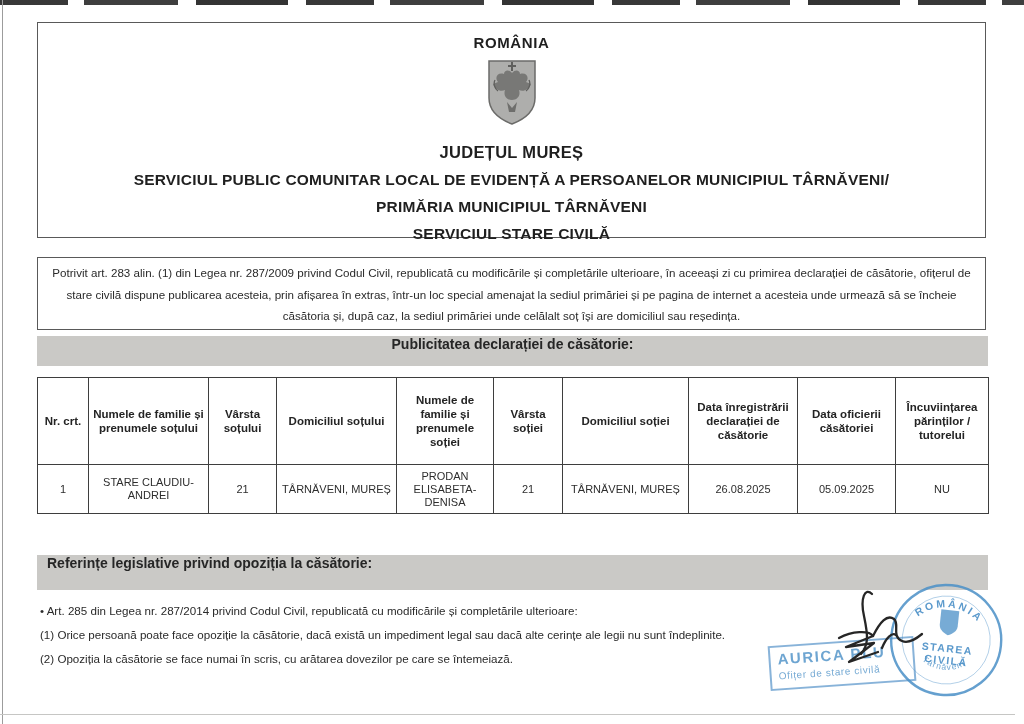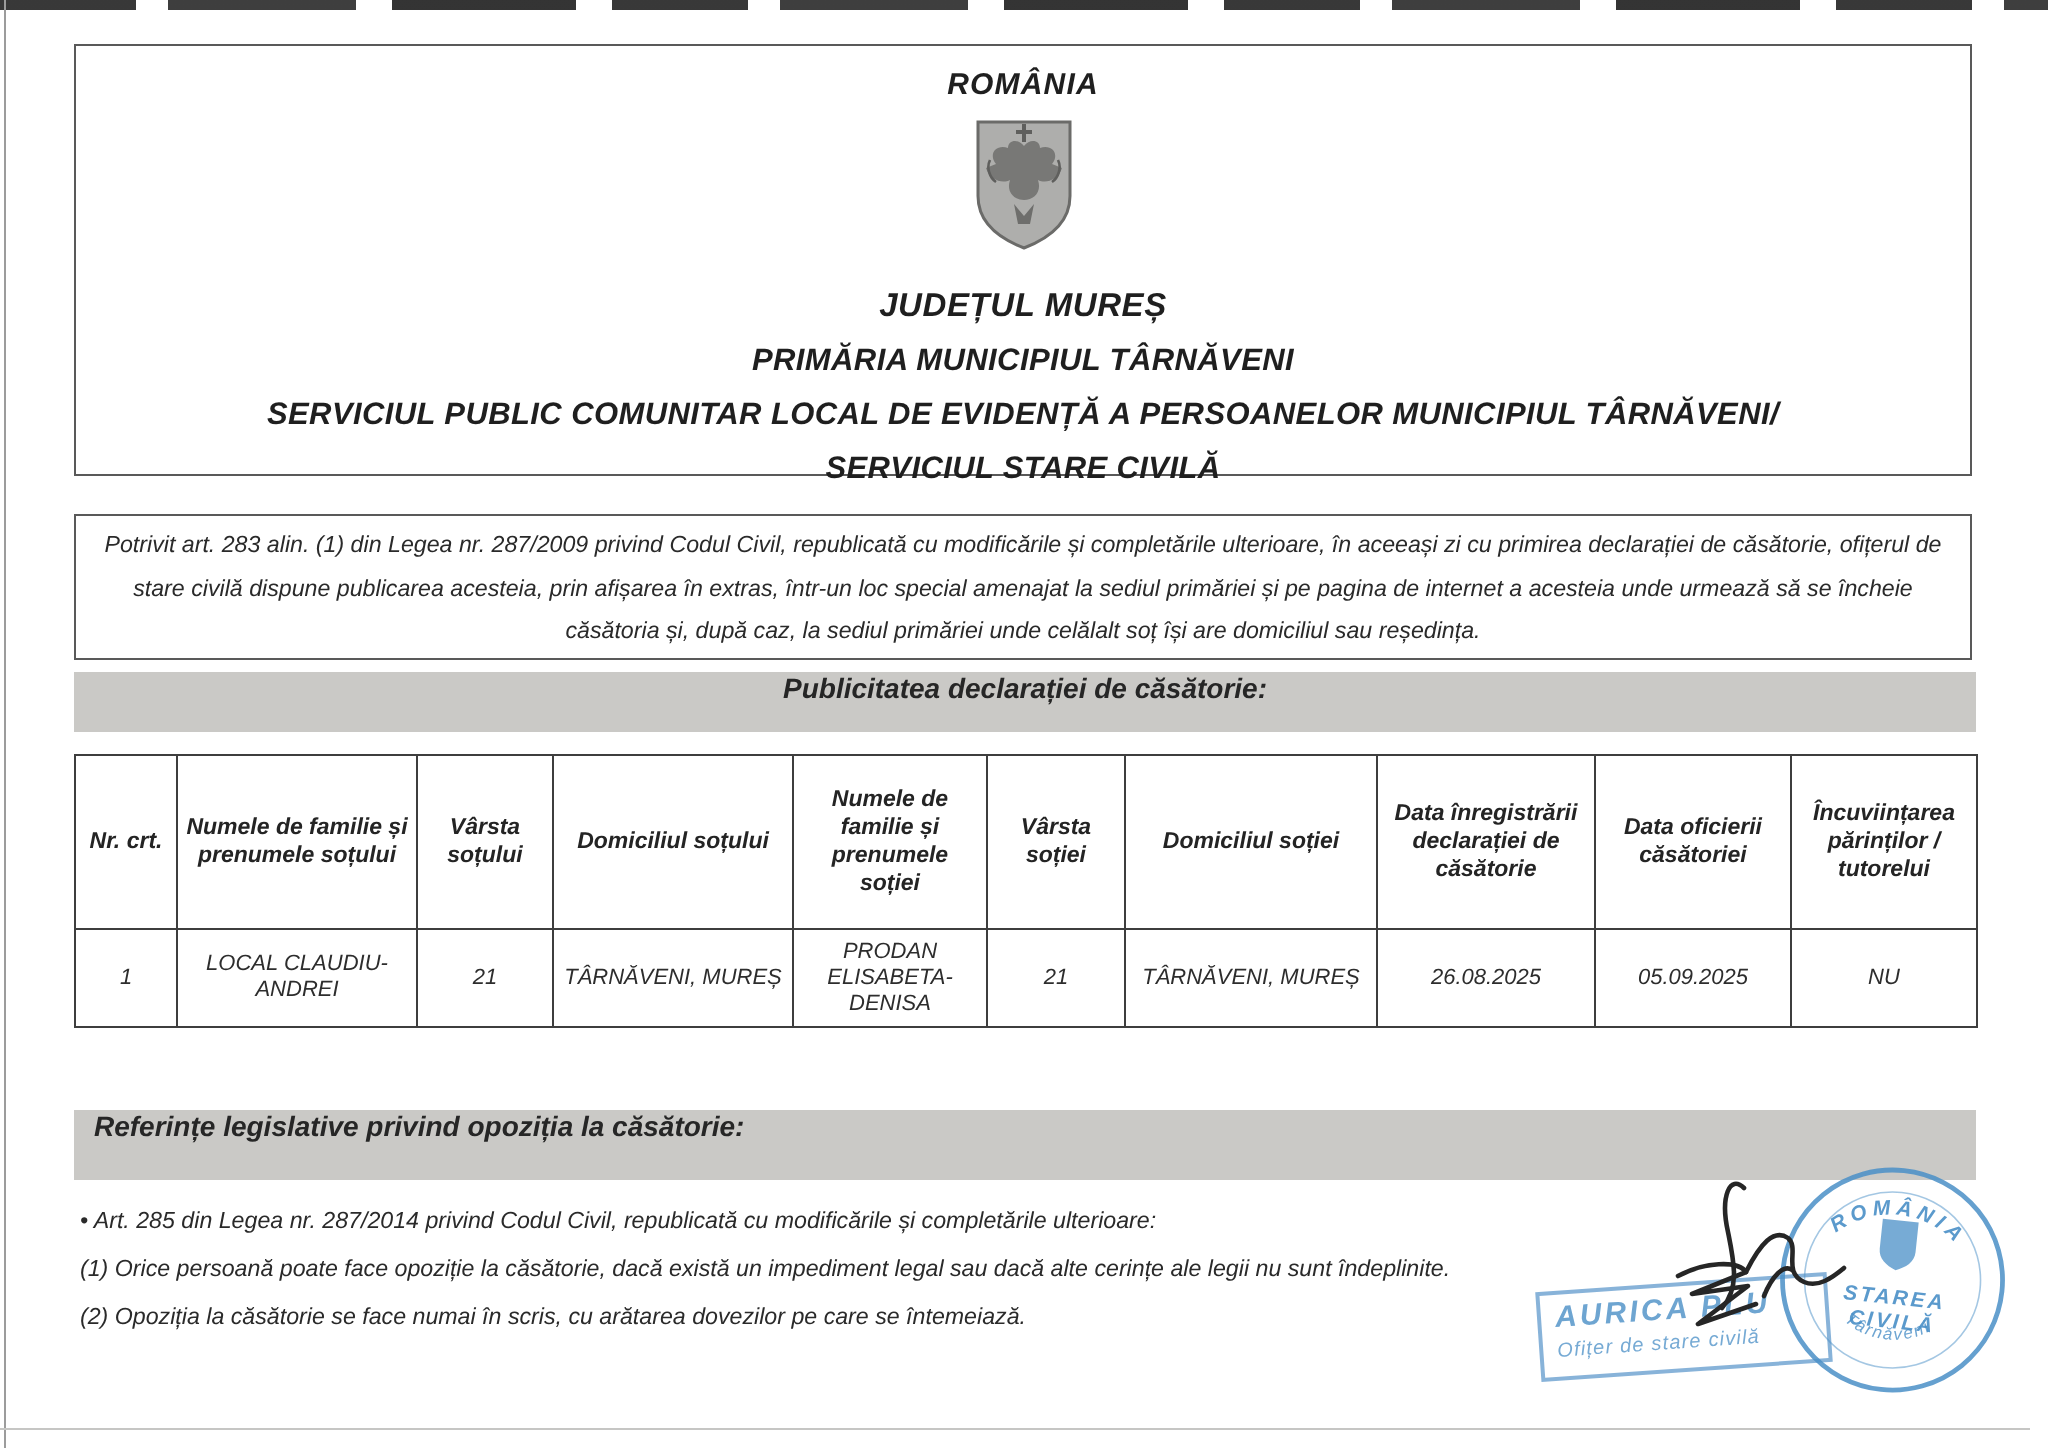--- a/index.html
+++ b/index.html
@@ -3,21 +3,20 @@
 <meta charset="utf-8">
 <style>
   html,body{margin:0;padding:0;background:#ffffff;}
   .page{
     position:relative;
     width:1024px;height:724px;
     background:#ffffff;
     font-family:"Liberation Sans", sans-serif;
     color:#1f1f1f;
     overflow:hidden;
-    font-style:italic;
   }
   
   .scan-top{
     position:absolute;top:0;left:0;width:100%;height:5px;
     background:repeating-linear-gradient(90deg,
       #151515 0 68px, transparent 68px 84px,
       #1c1c1c 84px 178px, transparent 178px 196px,
       #101010 196px 288px, transparent 288px 306px);
     opacity:.85;
   }
@@ -100,22 +99,22 @@
     <div class="h-arms">
       <svg width="54" height="68" viewBox="0 0 54 68" aria-hidden="true">
         <path d="M4 3 H50 V40 C50 53 40 61 27 66 C14 61 4 53 4 40 Z" fill="#aeaeac" stroke="#6b6b69" stroke-width="1.5"></path>
         <path d="M26 4 h2 v3 h3 v2 h-3 v4 h-2 v-4 h-3 v-2 h3 z" fill="#5f5f5d"></path>
         <path d="M27 15 c-3 -4 -8 -3 -8 1 c-6 -2 -10 3 -6 8 l-5 2 c2 6 8 8 12 6 c-2 6 2 10 7 10 c5 0 9 -4 7 -10 c4 2 10 0 12 -6 l-5 -2 c4 -5 0 -10 -6 -8 c0 -4 -5 -5 -8 -1 z" fill="#787876"></path>
         <path d="M22 44 l5 6 l5 -6 l-2 10 h-6 z" fill="#6e6e6c"></path>
         <path d="M10 22 c-2 4 0 9 3 11 M44 22 c2 4 0 9 -3 11" stroke="#5f5f5d" stroke-width="1.3" fill="none"></path>
       </svg>
     </div>
     <div class="h-county">JUDEȚUL MUREȘ</div>
+    <div class="h-line">SERVICIUL PUBLIC COMUNITAR LOCAL DE EVIDENȚĂ A PERSOANELOR MUNICIPIUL TÂRNĂVENI/</div>
     <div class="h-line">PRIMĂRIA MUNICIPIUL TÂRNĂVENI</div>
-    <div class="h-line">SERVICIUL PUBLIC COMUNITAR LOCAL DE EVIDENȚĂ A PERSOANELOR MUNICIPIUL TÂRNĂVENI/</div>
     <div class="h-line">SERVICIUL STARE CIVILĂ</div>
   </div>
 
   <div class="intro-box">Potrivit art. 283 alin. (1) din Legea nr. 287/2009 privind Codul Civil, republicată cu modificările și completările ulterioare, în aceeași zi cu primirea declarației de căsătorie, ofițerul de stare civilă dispune publicarea acesteia, prin afișarea în extras, într-un loc special amenajat la sediul primăriei și pe pagina de internet a acesteia unde urmează să se încheie căsătoria și, după caz, la sediul primăriei unde celălalt soț își are domiciliul sau reședința.</div>
 
   <div class="banner banner1 center">
     <span>Publicitatea declarației de căsătorie:</span>
   </div>
 
   <table class="pub">
@@ -141,21 +140,21 @@
         <th>Vârsta soției</th>
         <th>Domiciliul soției</th>
         <th>Data înregistrării declarației de căsătorie</th>
         <th>Data oficierii căsătoriei</th>
         <th>Încuviințarea părinților / tutorelui</th>
       </tr>
     </thead>
     <tbody>
       <tr>
         <td>1</td>
-        <td>LOCAL CLAUDIU-ANDREI</td>
+        <td>STARE CLAUDIU-ANDREI</td>
         <td>21</td>
         <td>TÂRNĂVENI, MUREȘ</td>
         <td>PRODAN ELISABETA-DENISA</td>
         <td>21</td>
         <td>TÂRNĂVENI, MUREȘ</td>
         <td>26.08.2025</td>
         <td>05.09.2025</td>
         <td>NU</td>
       </tr>
     </tbody>

